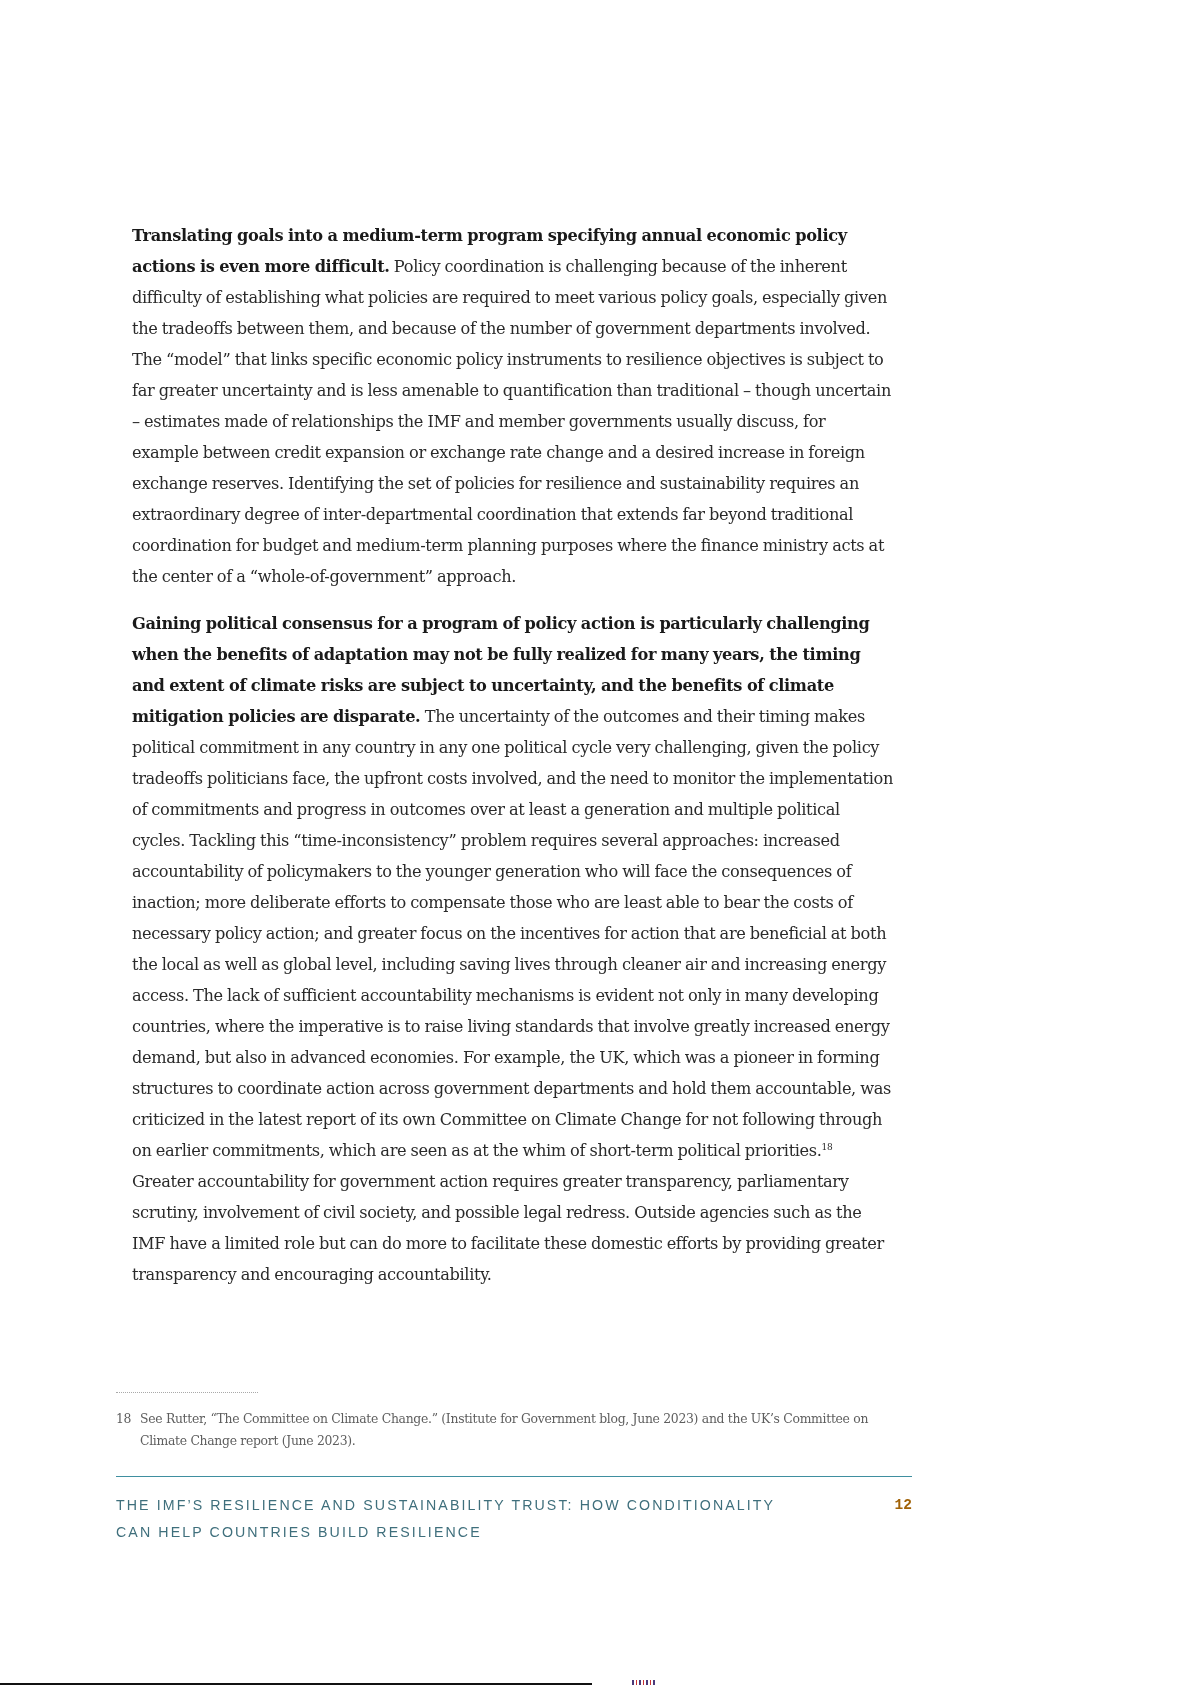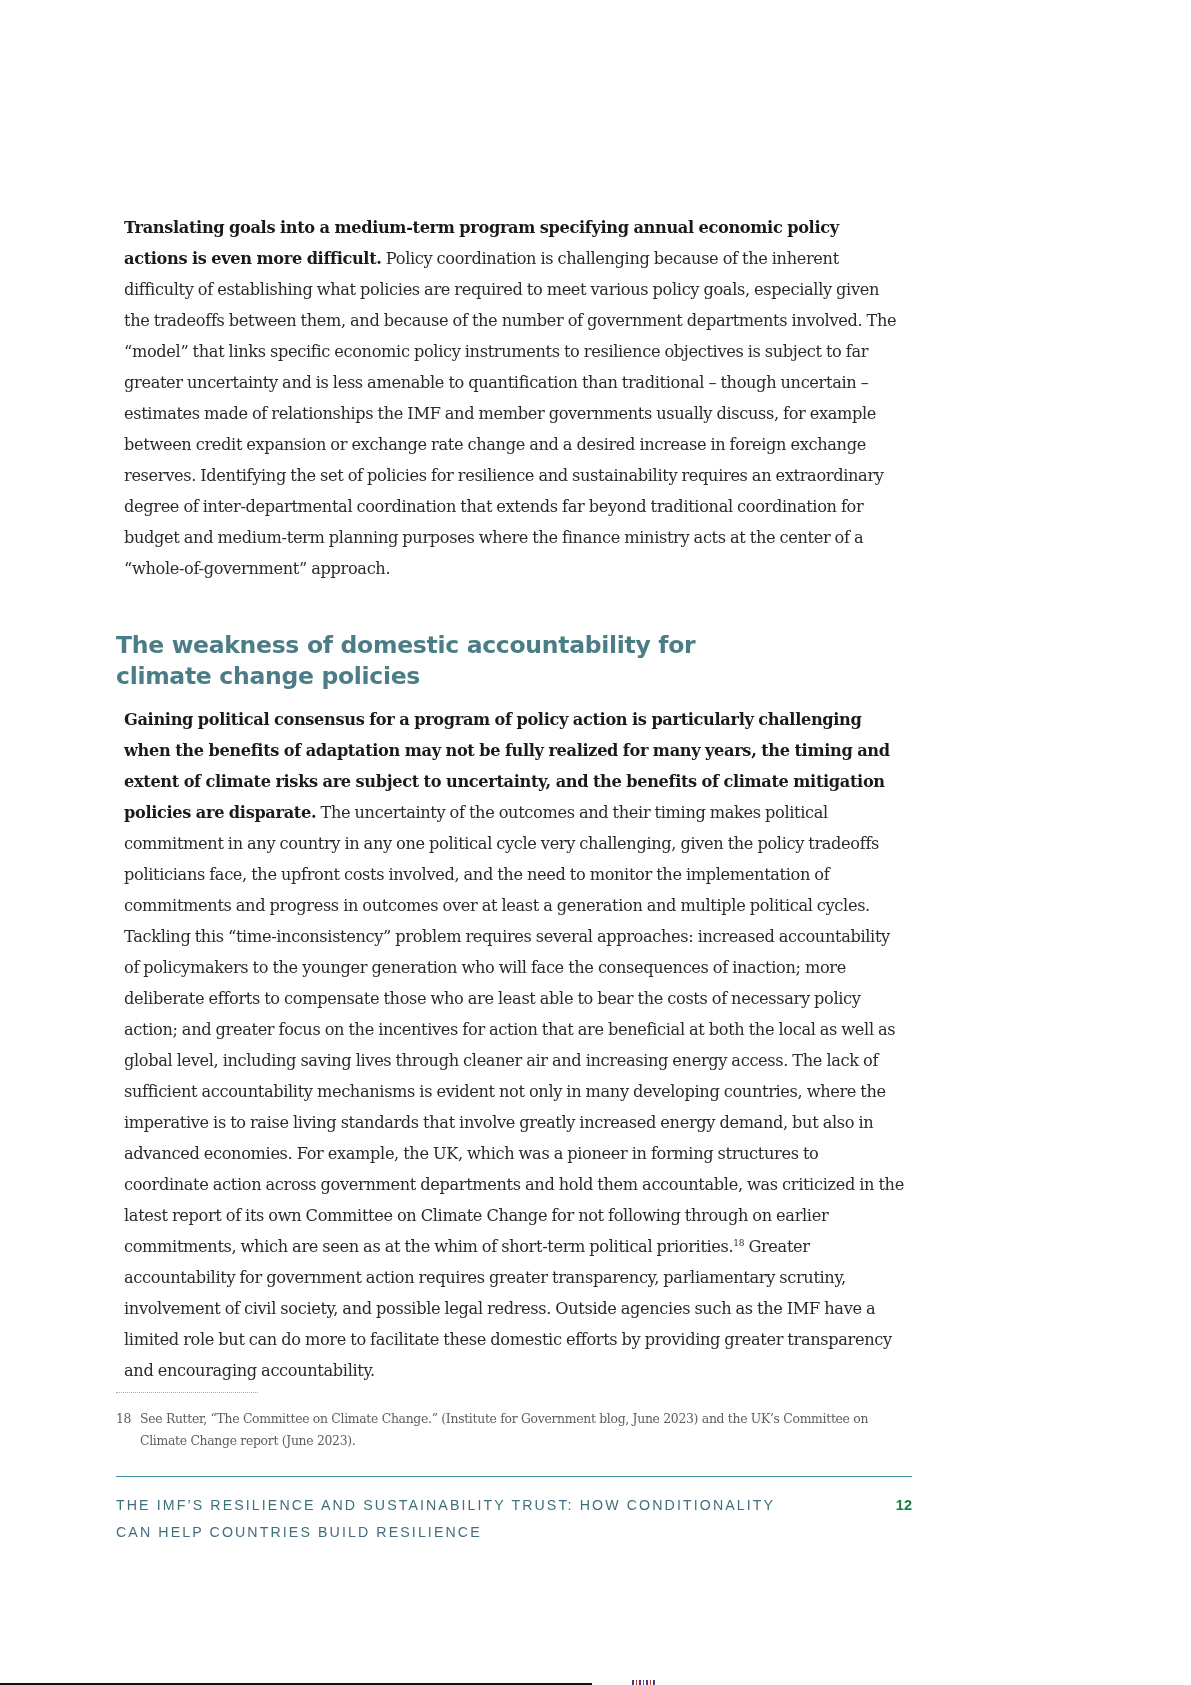--- a/index.html
+++ b/index.html
@@ -1,21 +1,21 @@
 <!DOCTYPE html>
 <html><head>
 <meta charset="utf-8">
 <style>
   html, body { margin: 0; padding: 0; background: #ffffff; }
   body { width: 1191px; height: 1685px; position: relative; overflow: hidden; }
   .page { position: absolute; left: 116px; top: 204px; width: 796px; }
   .body-text {
     font-family: "DejaVu Serif", serif;
     font-size: 16.2px; line-height: 31px; color: #2a2a2a;
-    margin: 8px; letter-spacing: -0.35px; word-spacing: -0.5px;
+    margin: 16px; letter-spacing: -0.35px; word-spacing: -0.5px;
   }
   .body-text b { font-weight: bold; color: #1a1a1a; }
   .section-heading {
     font-family: "DejaVu Sans", sans-serif; font-weight: bold;
     color: #4a7d85; font-size: 23.5px; line-height: 31px;
     margin: 46px 0 12px 0; width: 640px; letter-spacing: -0.3px;
   }
   sup { font-size: 9px; line-height: 0; vertical-align: 6px; }
   .footnote-rule {
     position: absolute; left: 116px; top: 1392px; width: 142px; height: 0;
@@ -31,38 +31,37 @@
     position: absolute; left: 116px; top: 1476px; width: 796px; height: 0;
     border-top: 1.5px solid #3f8fa0;
   }
   .footer-title {
     position: absolute; left: 116px; top: 1492px; width: 700px;
     font-family: Liberation Sans, sans-serif; font-size: 14.2px; line-height: 27px;
     letter-spacing: 2.1px; color: #3f6f7c; text-transform: uppercase;
   }
   .page-number {
     position: absolute; left: 880px; top: 1492px; width: 32px; text-align: right;
-    font-family: Liberation Sans, sans-serif; font-weight: bold; font-size: 14.5px;
-    line-height: 27px; color: #15803d;
+    font-family: Liberation Mono, monospace; font-weight: bold; font-size: 14.5px;
+    line-height: 27px; color: #a16207;
   }
   .bottom-line {
     position: absolute; left: 0; top: 1683px; width: 592px; height: 2px; background: #111;
   }
   .bottom-marks {
     position: absolute; left: 632px; top: 1680px; width: 24px; height: 5px;
     background: repeating-linear-gradient(90deg, #4b3a7a 0 2px, transparent 2px 4px, #c33 4px 5px, transparent 5px 7px);
   }
 </style>
 </head>
 <body>
 
 <div class="page">
   <p class="body-text"><b>Translating goals into a medium-term program specifying annual economic policy actions is even more difficult.</b><span> Policy coordination is challenging because of the inherent difficulty of establishing what policies are required to meet various policy goals, especially given the tradeoffs between them, and because of the number of government departments involved. The “model” that links specific economic policy instruments to resilience objectives is subject to far greater uncertainty and is less amenable to quantification than traditional – though uncertain – estimates made of relationships the IMF and member governments usually discuss, for example between credit expansion or exchange rate change and a desired increase in foreign exchange reserves. Identifying the set of policies for resilience and sustainability requires an extraordinary degree of inter-departmental coordination that extends far beyond traditional coordination for budget and medium-term planning purposes where the finance ministry acts at the center of a “whole-of-government” approach.</span></p>
 
-  <h2 class="section-heading">The weakness of domestic accountability for climate change policies</h2>
 
   <p class="body-text"><b>Gaining political consensus for a program of policy action is particularly challenging when the benefits of adaptation may not be fully realized for many years, the timing and extent of climate risks are subject to uncertainty, and the benefits of climate mitigation policies are disparate.</b><span> The uncertainty of the outcomes and their timing makes political commitment in any country in any one political cycle very challenging, given the policy tradeoffs politicians face, the upfront costs involved, and the need to monitor the implementation of commitments and progress in outcomes over at least a generation and multiple political cycles. Tackling this “time-inconsistency” problem requires several approaches: increased accountability of policymakers to the younger generation who will face the consequences of inaction; more deliberate efforts to compensate those who are least able to bear the costs of necessary policy action; and greater focus on the incentives for action that are beneficial at both the local as well as global level, including saving lives through cleaner air and increasing energy access. The lack of sufficient accountability mechanisms is evident not only in many developing countries, where the imperative is to raise living standards that involve greatly increased energy demand, but also in advanced economies. For example, the UK, which was a pioneer in forming structures to coordinate action across government departments and hold them accountable, was criticized in the latest report of its own Committee on Climate Change for not following through on earlier commitments, which are seen as at the whim of short-term political priorities.</span><sup>18</sup><span> Greater accountability for government action requires greater transparency, parliamentary scrutiny, involvement of civil society, and possible legal redress. Outside agencies such as the IMF have a limited role but can do more to facilitate these domestic efforts by providing greater transparency and encouraging accountability.</span></p>
 </div>
 
 <div class="footnote-rule"></div>
 <div class="footnote">
   <span class="num">18</span>
   <span>See Rutter, “The Committee on Climate Change.” (Institute for Government blog, June 2023) and the UK’s Committee on Climate Change report (June 2023).</span>
 </div>
 

